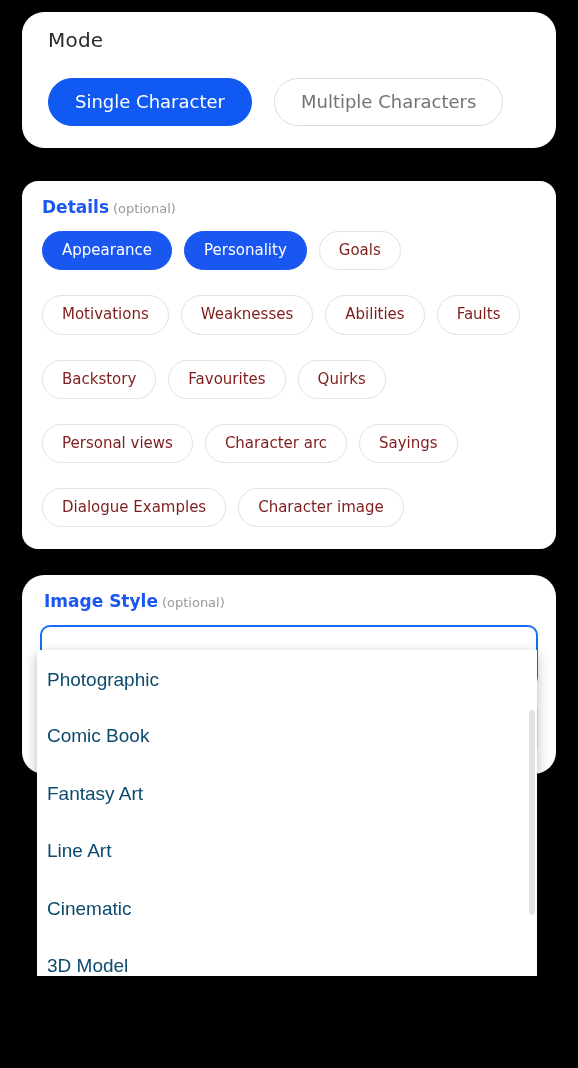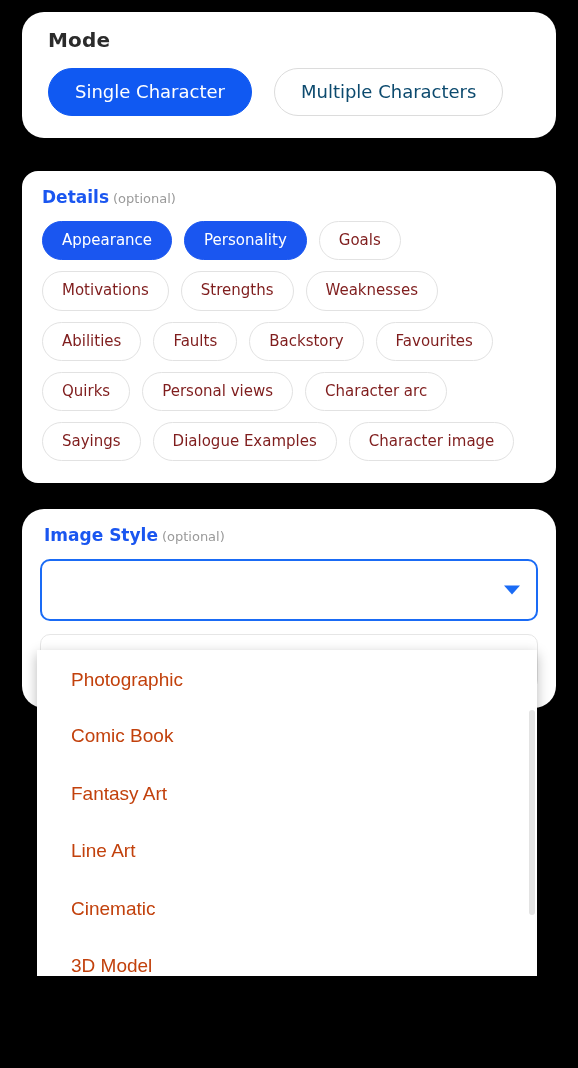--- a/index.html
+++ b/index.html
@@ -26,25 +26,25 @@
     border-radius: 22px;
     box-shadow: 0 6px 14px rgba(0,0,0,0.55);
     padding: 18px 18px 20px 18px;
   }
 
   
   #mode-card { padding: 16px 18px 22px 18px; }
 
   .card-title-plain {
     font-size: 20px;
-    font-weight: bold;
+    font-weight: normal;
     color: #2b2b2b;
     letter-spacing: 0.2px;
     padding-left: 8px;
-    margin-bottom: 16px;
+    margin-bottom: 26px;
   }
 
   .mode-row {
     display: flex;
     gap: 22px;
     padding-left: 8px;
   }
 
   .mode-btn {
     border-radius: 999px;
@@ -55,21 +55,21 @@
     cursor: pointer;
     font-family: "DejaVu Sans", sans-serif;
   }
   .mode-btn.active {
     background: #1059f2;
     color: #ffffff;
     border: 1px solid #1059f2;
   }
   .mode-btn.inactive {
     background: #ffffff;
-    color: #0c4a6e;
+    color: #737373;
     border: 1px solid #dcdcdc;
   }
 
   
   .sec-label {
     padding-left: 4px;
     margin-bottom: 14px;
     white-space: nowrap;
   }
   .sec-label .strong {
@@ -82,21 +82,21 @@
     color: #9a9a9a;
     margin-left: 4px;
   }
 
   
   #details-card { padding: 16px 16px 22px 16px; border-radius: 16px; }
 
   .chip-wrap {
     display: flex;
     flex-wrap: wrap;
-    gap: 11px 12px;
+    gap: 25px 12px;
     padding-left: 4px;
     width: 500px;
   }
 
   .chip {
     border-radius: 999px;
     font-size: 15px;
     padding: 10px 19px;
     line-height: 1.15;
     white-space: nowrap;
@@ -177,24 +177,24 @@
   }
   .dd-scroll {
     position: absolute;
     inset: 0;
     overflow: hidden;
   }
   .dd-opt {
     height: 57.5px;
     display: flex;
     align-items: center;
-    padding-left: 34px;
+    padding-left: 10px;
     font-family: "Liberation Sans", sans-serif;
     font-size: 19px;
-    color: #c2410c;
+    color: #0c4a6e;
     cursor: pointer;
   }
   .dd-opt:first-child { padding-top: 2px; }
 
   #dd-thumb {
     position: absolute;
     right: 2px;
     top: 60px;
     width: 6px;
     height: 205px;
@@ -220,21 +220,20 @@
 
   <div class="card" id="details-card">
     <div class="sec-label">
       <span class="strong">Details</span><span class="opt">(optional)</span>
     </div>
     <div class="chip-wrap">
       <div class="chip on">Appearance</div>
       <div class="chip on">Personality</div>
       <div class="chip off">Goals</div>
       <div class="chip off">Motivations</div>
-      <div class="chip off">Strengths</div>
       <div class="chip off">Weaknesses</div>
       <div class="chip off">Abilities</div>
       <div class="chip off">Faults</div>
       <div class="chip off">Backstory</div>
       <div class="chip off">Favourites</div>
       <div class="chip off">Quirks</div>
       <div class="chip off">Personal views</div>
       <div class="chip off">Character arc</div>
       <div class="chip off">Sayings</div>
       <div class="chip off">Dialogue Examples</div>

